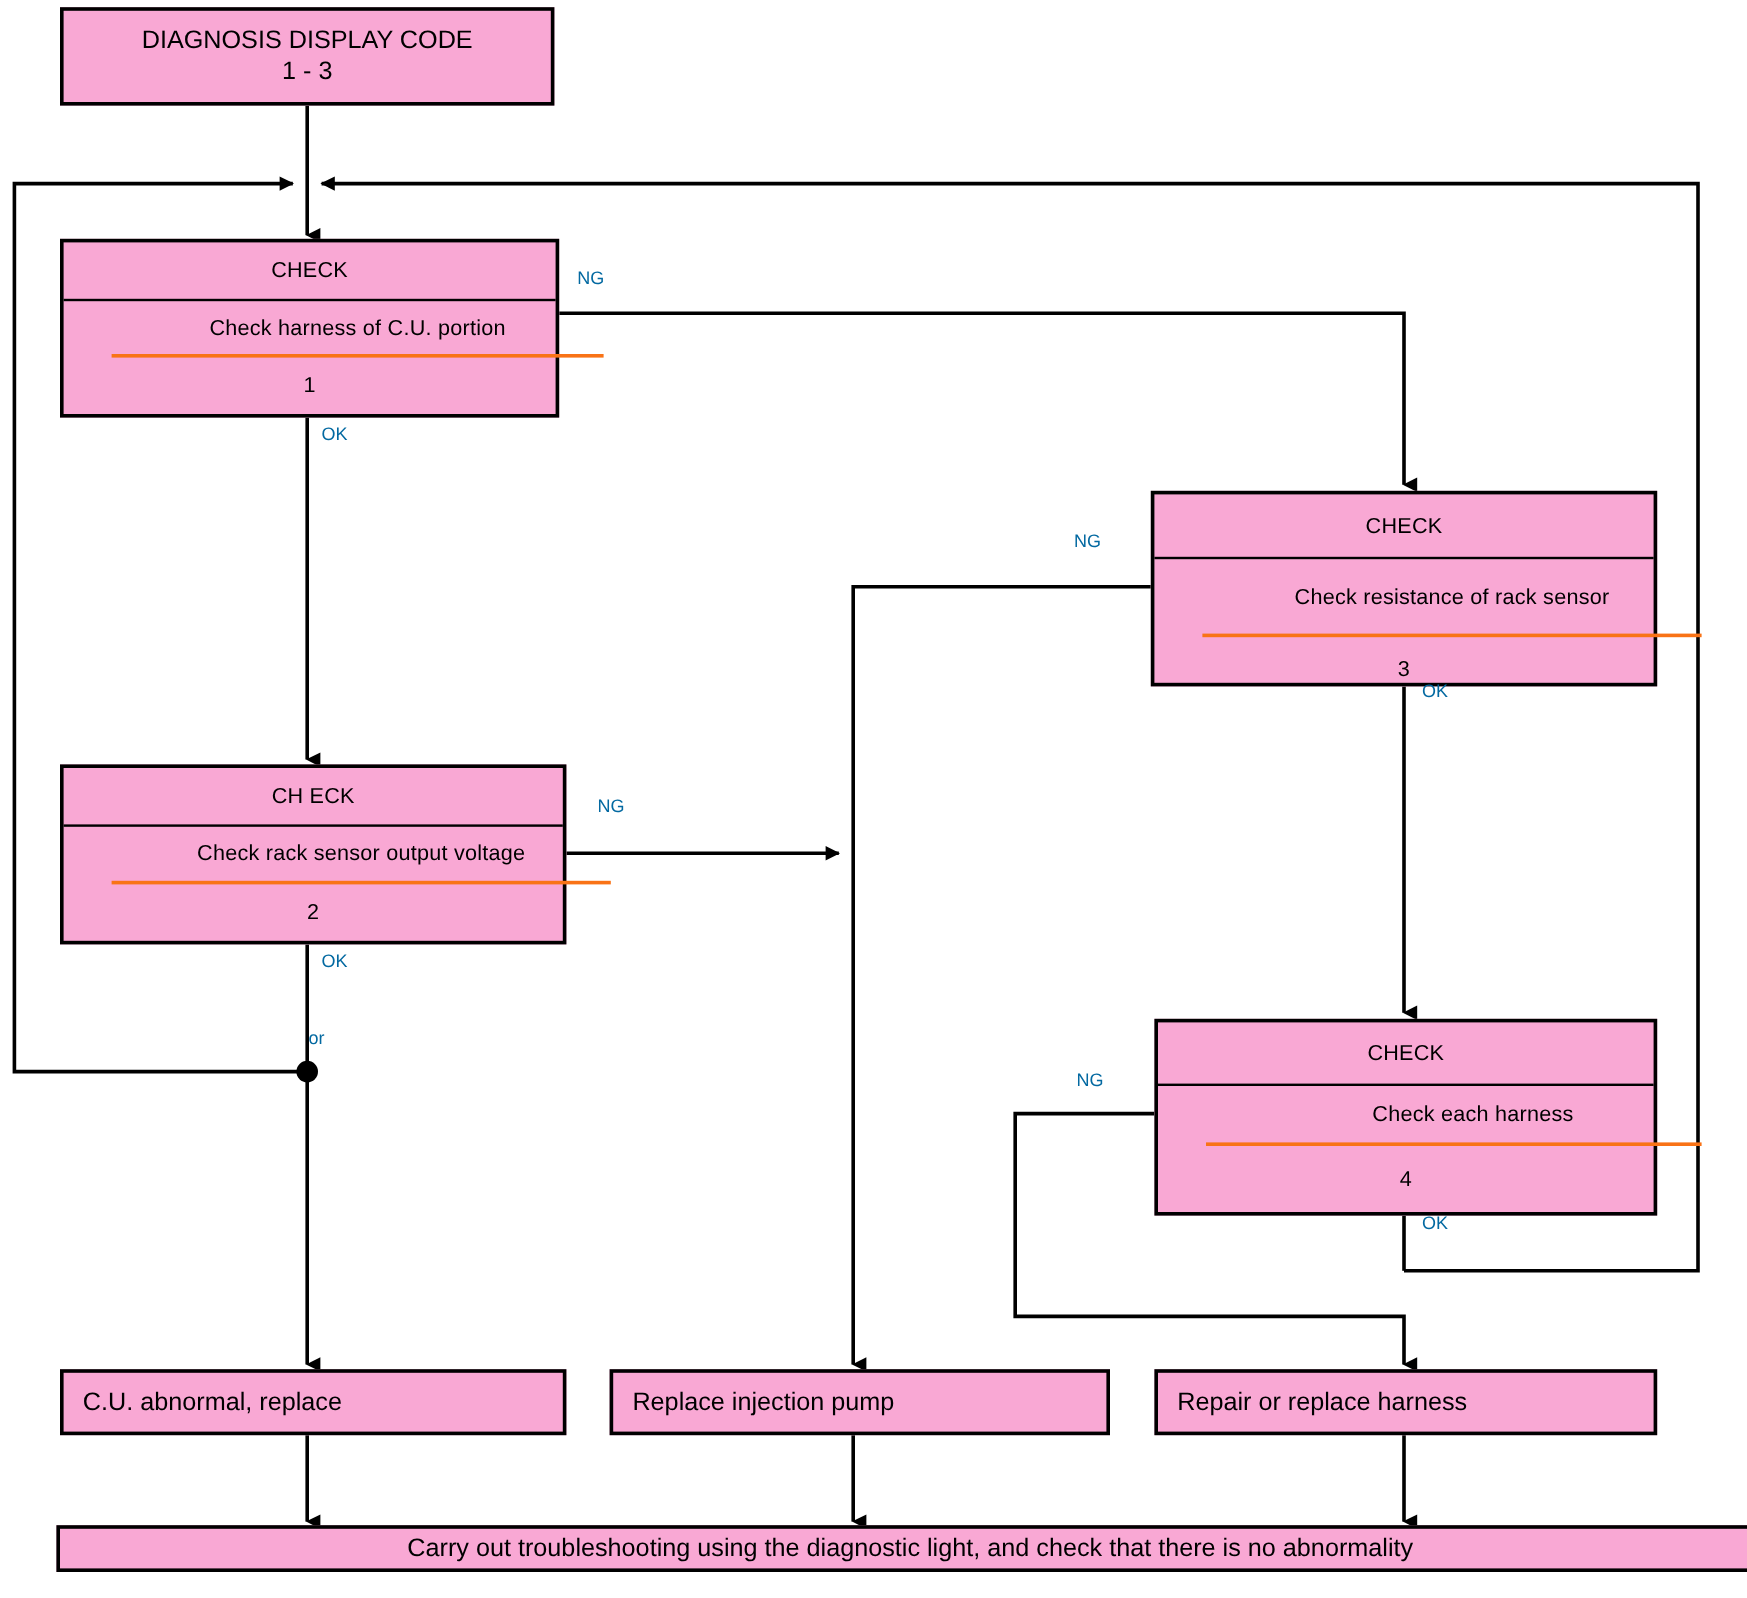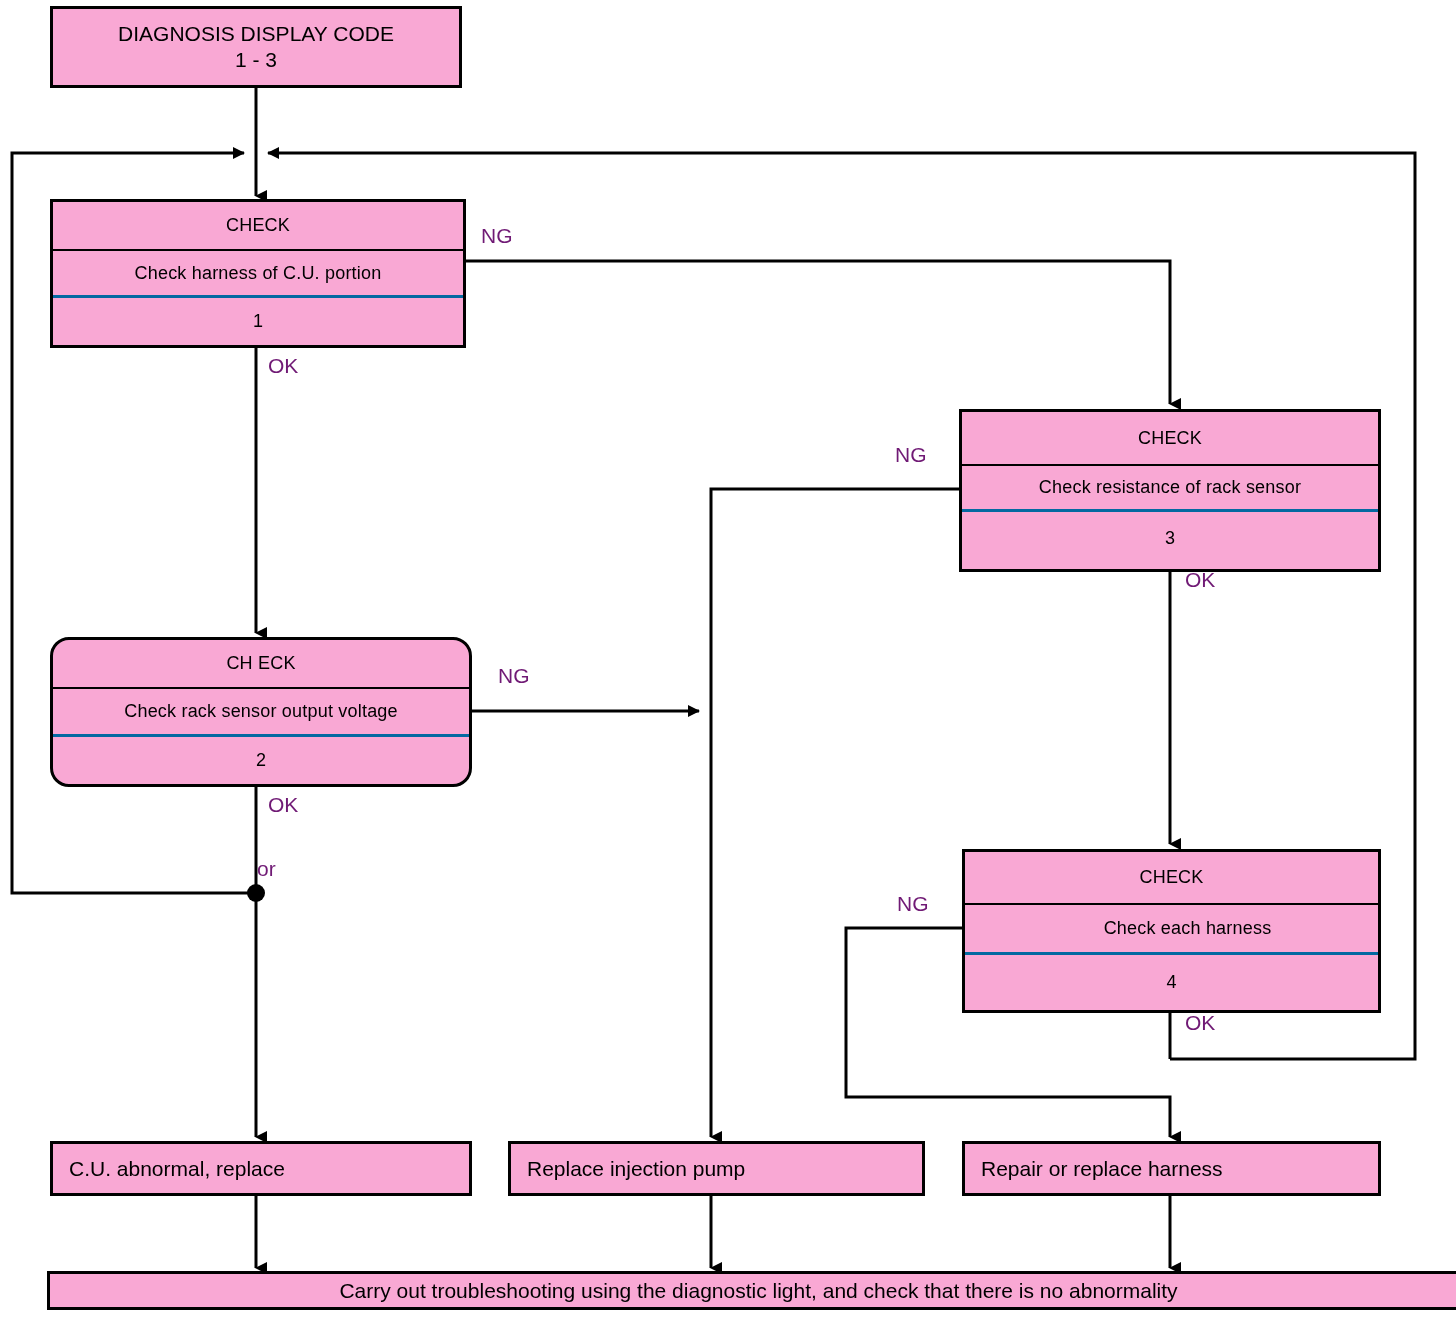--- a/index.html
+++ b/index.html
@@ -37,21 +37,22 @@
     justify-content: center;
     color: #000000;
     font-size: 18px;
     letter-spacing: 0.2px;
     white-space: nowrap;
   }
   .cell.divider-below {
     border-bottom: 2px solid #000000;
   }
   .cell.thick-below {
-    border-bottom: 3px solid #0369a1;
+    border-bottom: 3px solid #f97316;
+    margin-left: 40px;
   }
   .title-node {
     display: flex;
     flex-direction: column;
     align-items: center;
     justify-content: center;
     line-height: 1.25;
     font-size: 21px;
     color: #000000;
     text-align: center;
@@ -66,22 +67,22 @@
   }
   .final-node {
     display: flex;
     align-items: center;
     justify-content: center;
     font-size: 21px;
     color: #000000;
   }
   .edge-label {
     position: absolute;
-    font-size: 21px;
-    color: #701a75;
+    font-size: 15px;
+    color: #0369a1;
     white-space: nowrap;
     line-height: 1;
   }
 </style>
 </head>
 <body>
 
 <div id="canvas">
 
   <svg id="wires" viewBox="0 0 1456 1332">
@@ -134,29 +135,29 @@
     <div>DIAGNOSIS DISPLAY CODE</div>
     <div>1 - 3</div>
   </div>
 
   <div class="node" style="left:50px; top:199px; width:416px; height:149px;">
     <div class="cell divider-below" style="height:49px;">CHECK</div>
     <div class="cell thick-below" style="height:47px;">Check harness of C.U. portion</div>
     <div class="cell" style="height:47px;">1</div>
   </div>
 
-  <div class="node" style="left:50px; top:637px; width:422px; height:150px;border-radius:19px;">
+  <div class="node" style="left:50px; top:637px; width:422px; height:150px;">
     <div class="cell divider-below" style="height:49px;">CH ECK</div>
     <div class="cell thick-below" style="height:48px;">Check rack sensor output voltage</div>
     <div class="cell" style="height:47px;">2</div>
   </div>
 
   <div class="node" style="left:959px; top:409px; width:422px; height:163px;">
     <div class="cell divider-below" style="height:54px;">CHECK</div>
-    <div class="cell thick-below" style="height:46px;">Check resistance of rack sensor</div>
+    <div class="cell thick-below" style="height:65px;">Check resistance of rack sensor</div>
     <div class="cell" style="height:53px;">3</div>
   </div>
 
   <div class="node" style="left:962px; top:849px; width:419px; height:164px;">
     <div class="cell divider-below" style="height:53px;">CHECK</div>
     <div class="cell thick-below" style="height:50px;padding-left:32px;">Check each harness</div>
     <div class="cell" style="height:54px;">4</div>
   </div>
 
   <div class="node plain-node" style="left:508px; top:1141px; width:417px; height:55px;">

